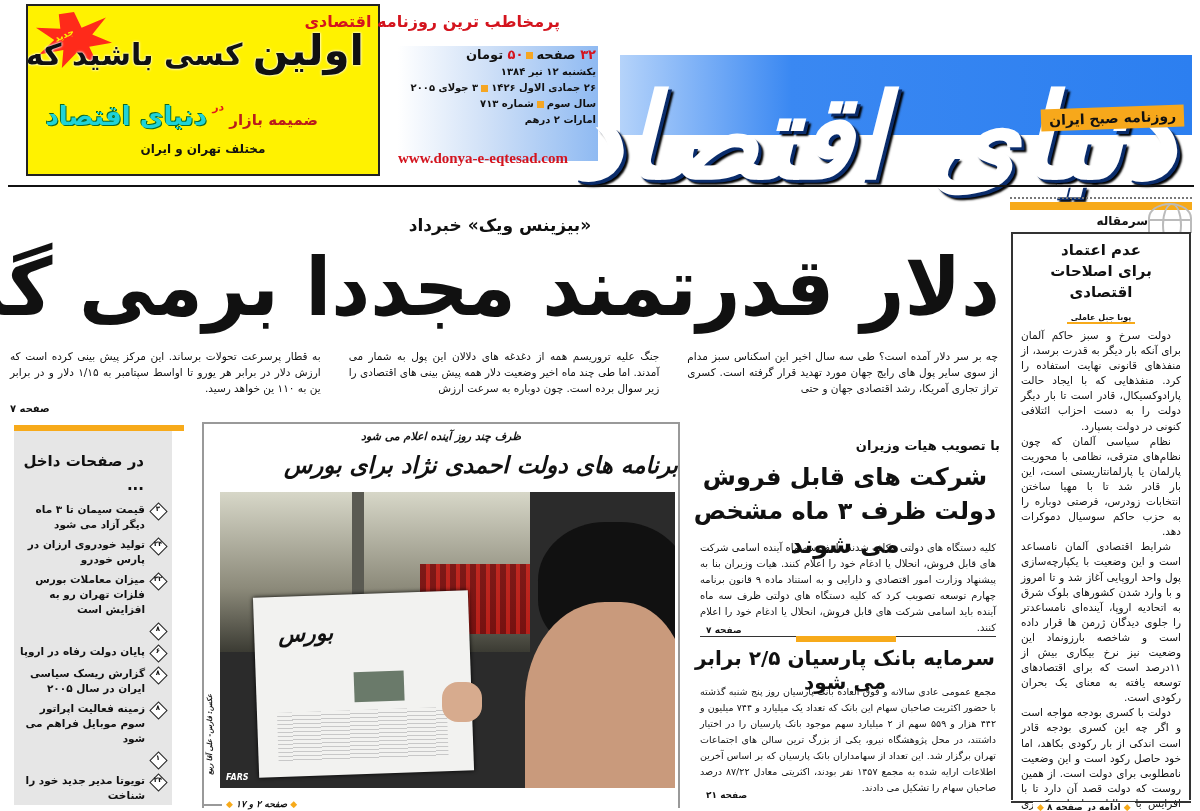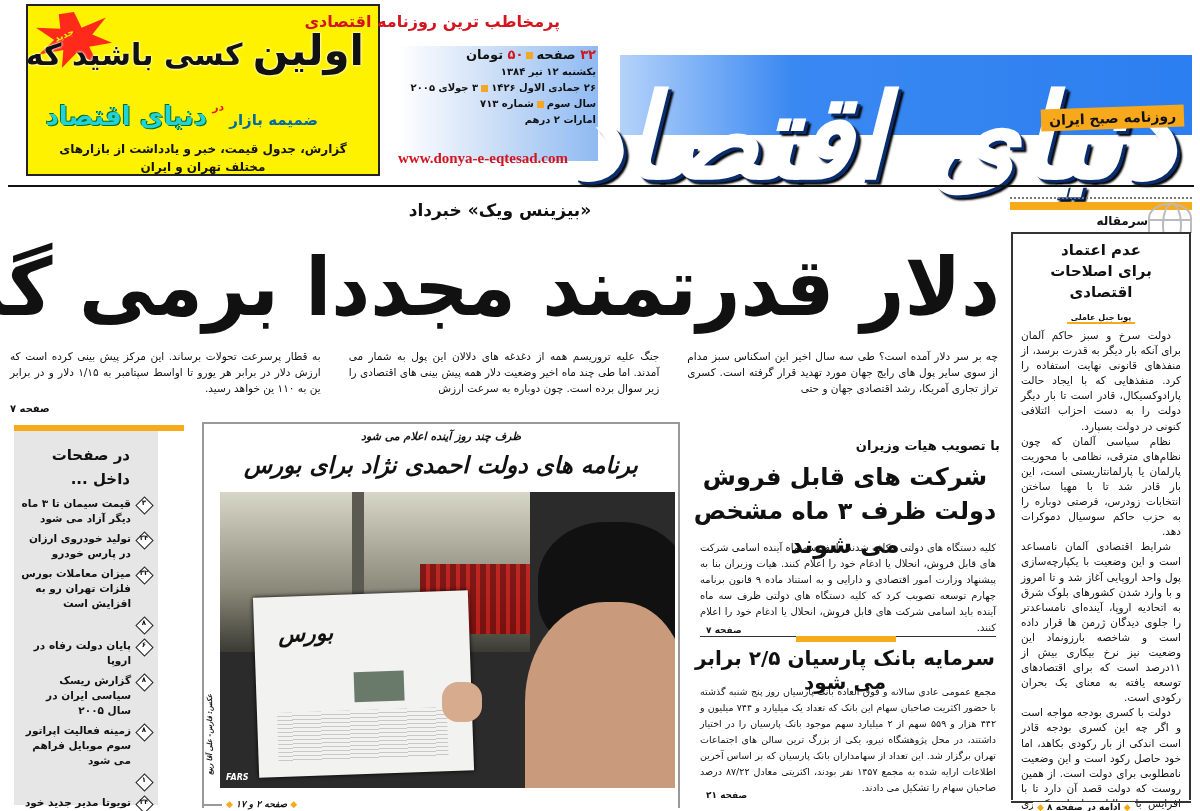--- a/index.html
+++ b/index.html
@@ -8,42 +8,42 @@
   .abs { position: absolute; }
 
   
   .ad-box { left: 26px; top: 4px; width: 354px; height: 172px; background: #fff200; border: 2px solid #222; overflow: hidden; }
   .ad-burst { position: absolute; left: 8px; top: 6px; width: 76px; height: 56px; background: #ff2a1a;
     clip-path: polygon(50% 0%,60% 28%,92% 10%,74% 40%,100% 55%,70% 62%,82% 96%,54% 72%,34% 100%,36% 68%,4% 76%,24% 50%,0% 28%,32% 30%,30% 4%); }
   .ad-burst span { position: absolute; left: 18px; top: 18px; font-size: 9px; font-weight: bold; color: #fff200; transform: rotate(-25deg); }
   .ad-line1 { position: absolute; right: 14px; top: 20px; font-size: 30px; font-weight: bold; color: #111; text-shadow: 0 0 3px #fff, 0 0 2px #fff; white-space: nowrap; }
   .ad-line1 b { font-size: 42px; }
   .ad-line2 { position: absolute; right: 60px; top: 95px; white-space: nowrap; }
-  .ad-line2 .small { font-size: 15px; font-weight: bold; color: #0369a1; }
+  .ad-line2 .small { font-size: 15px; font-weight: bold; color: #b91c1c; }
   .ad-line2 .big { font-size: 26px; font-weight: bold; color: #1fd3d8; text-shadow: 1px 1px 0 #0b6a2a, -1px -1px 0 #0b6a2a; }
   .ad-line2 .tiny { font-size: 11px; color: #e21a1a; font-weight: bold; vertical-align: top; }
   .ad-line3 { position: absolute; left: 0; right: 0; top: 134px; text-align: center; font-size: 12px; font-weight: bold; line-height: 18px; }
 
   .tagline { right: 640px; top: 12px; font-size: 16px; font-weight: bold; color: #d4141e; white-space: nowrap; }
   .info-panel { left: 398px; top: 46px; width: 200px; height: 115px; background: linear-gradient(to left, #8fbaf2 0%, #cfe0f7 55%, #ffffff 100%); }
   .info-panel div { font-size: 10px; font-weight: bold; line-height: 16px; padding-right: 2px; white-space: nowrap; }
   .info-panel .pages { font-size: 13px; line-height: 18px; }
   .info-panel .pages .red { color: #d4141e; }
   .sq { display: inline-block; width: 7px; height: 7px; background: #f5a623; margin: 0 3px; vertical-align: middle; }
   .website { left: 398px; top: 150px; font-family: "Liberation Serif", serif; font-size: 15px; font-weight: bold; color: #d4141e; direction: ltr; }
 
   .logo-band { left: 620px; top: 55px; width: 572px; height: 80px; background: linear-gradient(to left, #2c7ff0 0%, #3a88f2 70%, #b5d3fa 100%); }
   .logo-text { right: 16px; top: 2px; font-family: "DejaVu Serif", serif; font-size: 118px; font-weight: bold; font-style: italic; color: #ffffff; white-space: nowrap;
     text-shadow: 3px 3px 0 #0a2c6b, 5px 5px 2px #000; letter-spacing: -2px; line-height: 160px; }
   .logo-badge { right: 8px; top: 52px; background: #f7a81b; padding: 3px 8px; font-size: 14px; font-weight: bold; color: #111; transform: rotate(-2deg); white-space: nowrap; }
 
   .masthead-rule { left: 8px; top: 185px; width: 1186px; height: 2px; background: #111; }
 
   
-  .kicker { left: 0; width: 1000px; top: 200px; text-align: center; font-size: 17px; font-weight: bold; }
+  .kicker { left: 0; width: 1000px; top: 215px; text-align: center; font-size: 17px; font-weight: bold; }
   .headline { left: 0; width: 1000px; top: 240px; text-align: center; font-size: 76px; font-weight: 900; letter-spacing: -1px; line-height: 96px; white-space: nowrap; transform: scaleY(1.05); }
   .lead-cols { left: 10px; top: 348px; width: 988px; height: 56px; display: flex; flex-direction: row; gap: 28px; }
   .lead-col { flex: 1; font-size: 10.5px; line-height: 16px; text-align: justify; }
   .lead-page { left: 10px; top: 403px; font-size: 10px; font-weight: bold; }
 
   
   .ed-dots { left: 1010px; top: 197px; width: 182px; border-top: 2px dotted #777; }
   .ed-bar { left: 1010px; top: 202px; width: 182px; height: 8px; background: #f7aa1a; }
   .globe { left: 1148px; top: 203px; width: 44px; height: 30px; border: 2px solid #bbb; border-radius: 50% 50% 0 0; border-bottom: none; overflow: hidden; }
   .globe::before { content: ""; position: absolute; left: 12px; top: -2px; width: 16px; height: 40px; border: 2px solid #bbb; border-radius: 50%; }
@@ -55,32 +55,32 @@
   .ed-author span { font-size: 8px; font-weight: bold; border-bottom: 2px solid #f7aa1a; padding: 0 4px; }
   .ed-body { font-size: 10.5px; line-height: 15.1px; text-align: justify; }
   .ed-body p { text-indent: 10px; }
   .ed-foot { left: 1011px; top: 796px; width: 180px; height: 12px; }
   .ed-foot .line { position: absolute; left: 0; right: 0; top: 5px; border-top: 2px solid #333; }
   .ed-foot .lbl { position: absolute; left: 22px; top: -1px; background: #fff; padding: 0 4px; font-size: 9px; font-weight: bold; white-space: nowrap; margin-top: 7px; }
   .dia { color: #f7aa1a; font-size: 9px; }
 
   
   .in-bar { left: 14px; top: 425px; width: 170px; height: 6px; background: #f7aa1a; }
-  .in-box { left: 14px; top: 431px; width: 144px; height: 374px; background: #e6e6e6; padding: 12px 6px; }
+  .in-box { left: 14px; top: 431px; width: 158px; height: 374px; background: #e6e6e6; padding: 18px 6px; }
   .in-title { font-size: 15px; font-weight: bold; line-height: 24px; padding-right: 22px; }
   .in-item { display: flex; flex-direction: row; align-items: flex-start; margin-top: 5px; }
   .in-badge { flex: 0 0 16px; height: 16px; margin-left: 5px; margin-top: 1px; position: relative; }
   .in-badge::before { content: ""; position: absolute; left: 2px; top: 2px; width: 11px; height: 11px; border: 1px solid #222; background: #fff; transform: rotate(45deg); }
   .in-badge span { position: absolute; left: 0; width: 16px; top: 2px; text-align: center; font-size: 7px; font-weight: bold; z-index: 1; }
   .in-text { font-size: 10.5px; font-weight: bold; line-height: 15px; }
 
   
   .photo-box { left: 202px; top: 422px; width: 478px; height: 386px; border: 2px solid #999; border-bottom: none; font-style: italic; }
   .ps-kicker { position: absolute; left: 0; right: 0; top: 6px; text-align: center; font-size: 11px; font-weight: bold; }
-  .ps-title { position: absolute; left: 0; right: 0; top: 28px; text-align: center; font-size: 23px; font-weight: bold; }
+  .ps-title { position: absolute; left: 0; right: 0; top: 28px; font-size: 23px; font-weight: bold; }
   .photo { position: absolute; left: 16px; top: 68px; width: 455px; height: 296px; background: #2b2b2b; overflow: hidden; }
   .photo .hall { position: absolute; left: 0; top: 0; width: 310px; height: 160px; background: linear-gradient(#d7d7c8, #8c8a7a 60%, #3b3b33); }
   .photo .pillar { position: absolute; left: 132px; top: 0; width: 12px; height: 200px; background: #5a5a52; }
   .photo .board { position: absolute; left: 200px; top: 72px; width: 110px; height: 70px; background: repeating-linear-gradient(90deg, #7a0a0a 0 6px, #c21a14 6px 10px); opacity: .9; }
   .photo .paper { position: absolute; left: 36px; top: 102px; width: 215px; height: 180px; background: #f2f2f0; transform: rotate(-2deg); box-shadow: 0 0 4px #000; }
   .photo .paper .mast { position: absolute; left: 24px; top: 24px; font-family: "DejaVu Serif", serif; font-size: 22px; font-weight: bold; }
   .photo .paper .pic { position: absolute; left: 98px; top: 78px; width: 50px; height: 30px; background: #6a7a6a; }
   .photo .paper .lines { position: absolute; left: 20px; top: 116px; width: 170px; height: 50px; background: repeating-linear-gradient(#f2f2f0 0 3px, #c8c8c8 3px 4px); }
   .photo .man { position: absolute; left: 305px; top: 110px; width: 160px; height: 200px; background: #c99a7c; border-radius: 50% 40% 0 0; }
   .photo .hair { position: absolute; left: 318px; top: 30px; width: 150px; height: 130px; background: #111; border-radius: 45% 45% 30% 40%; }
@@ -108,21 +108,20 @@
   <div class="ad-burst">
       <span>جدید</span>
     </div>
   <div class="ad-line1"><b>اولین</b> <span>کسی باشید که می دانید</span></div>
   <div class="ad-line2">
     <span class="small">ضمیمه بازار</span>
     <span class="tiny">در</span>
     <span class="big">دنیای اقتصاد</span>
   </div>
   <div class="ad-line3">
-    <div>گزارش، جدول قیمت، خبر و یادداشت از بازارهای</div>
     <div>مختلف تهران و ایران</div>
   </div>
 </div>
 
 <div class="abs tagline">پرمخاطب ترین روزنامه اقتصادی</div>
 
 <div class="abs info-panel">
   <div class="pages">
     <span class="red">۳۲</span>
     <span>صفحه</span><span class="sq"></span><span class="red">۵۰</span>

